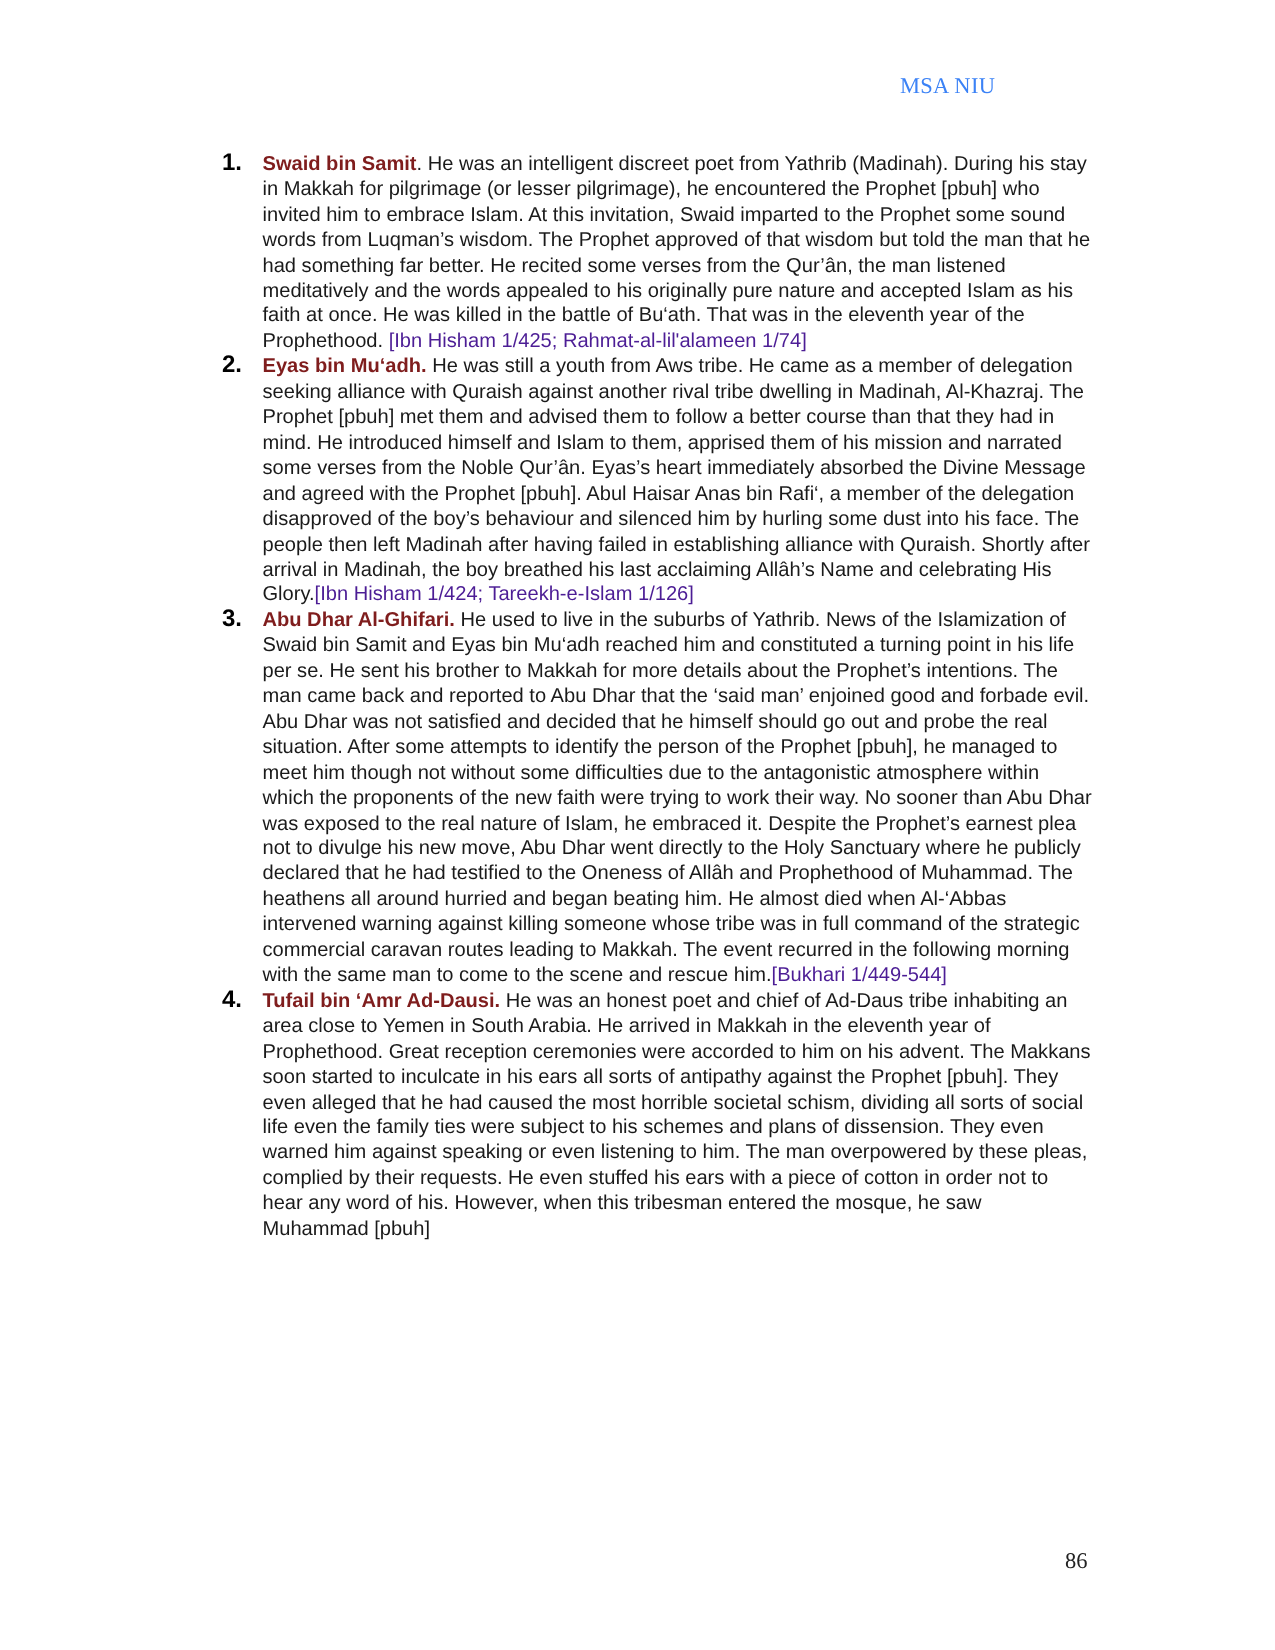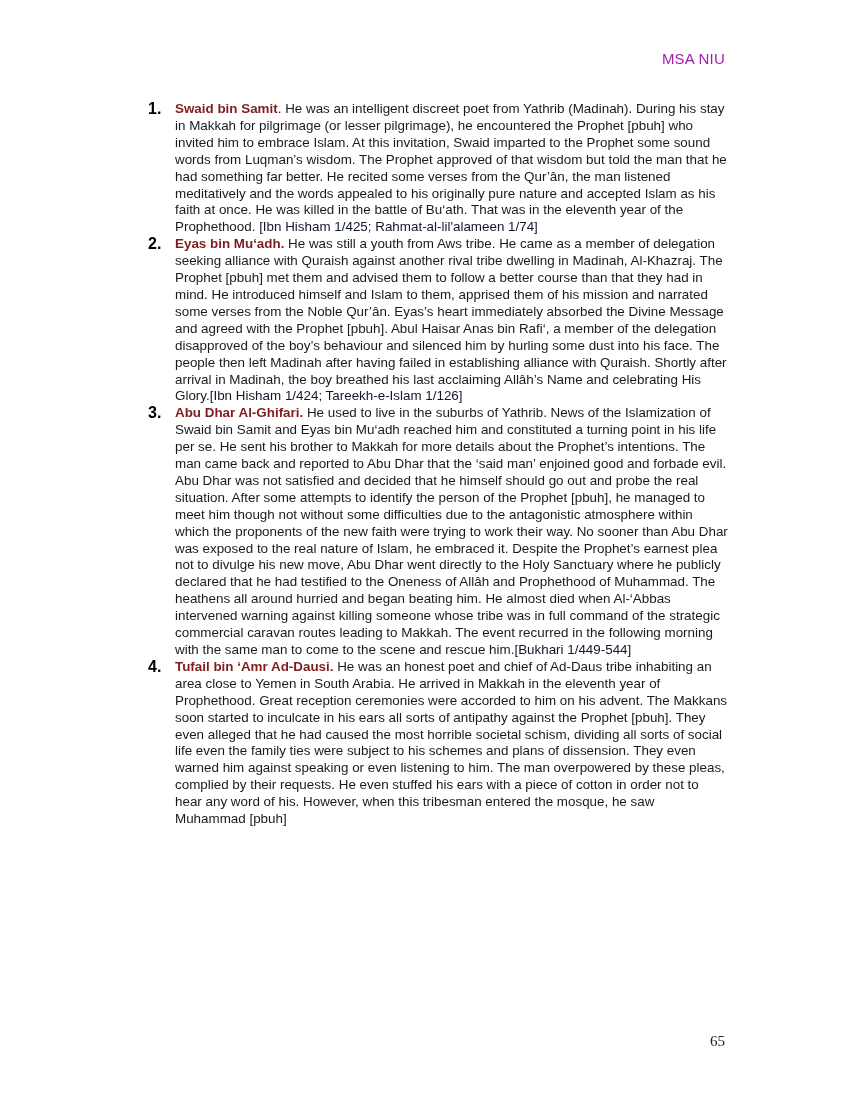--- a/index.html
+++ b/index.html
@@ -1,34 +1,33 @@
 <!DOCTYPE html>
 <html><head>
 <meta charset="utf-8">
 <style>
   html, body { margin: 0; padding: 0; background: #ffffff; }
   body { width: 850px; height: 1100px; position: relative; overflow: hidden; }
   .header {
     position: absolute; top: 50px; left: 600px; width: 125px;
-    text-align: right;
-    font-family: Liberation Sans, sans-serif; font-size: 15px;
-    color: #a21caf; letter-spacing: 0.2px;
+    font-family: Liberation Serif, serif; font-size: 15px;
+    color: #3b82f6; letter-spacing: 0.2px;
   }
   .content {
     position: absolute; top: 101px; left: 148px; width: 580px;
     font-family: "Liberation Sans", sans-serif;
     font-size: 13.4px; line-height: 16.9px; color: #1a1a1a;
   }
   .item { position: relative; padding-left: 27px; margin: 0; }
   .num {
     position: absolute; left: 0; top: 0;
     font-weight: bold; font-size: 16px; color: #000;
   }
   .name { font-weight: bold; color: #7f1d1d; }
-  .ref { color: #0f172a; text-align: center; }
+  .ref { color: #4c1d95; text-align: center; }
   .footer {
     position: absolute; top: 1033px; left: 680px; width: 45px; text-align: right;
     font-family: "Liberation Serif", serif; font-size: 15px; color: #222;
   }
 </style>
 </head>
 <body>
 
 <div class="header">MSA NIU</div>
 
@@ -40,13 +39,13 @@
     <span class="num">2.</span><span class="name">Eyas bin Mu‘adh.</span><span> He was still a youth from Aws tribe. He came as a member of delegation seeking alliance with Quraish against another rival tribe dwelling in Madinah, Al-Khazraj. The Prophet [pbuh] met them and advised them to follow a better course than that they had in mind. He introduced himself and Islam to them, apprised them of his mission and narrated some verses from the Noble Qur’ân. Eyas’s heart immediately absorbed the Divine Message and agreed with the Prophet [pbuh]. Abul Haisar Anas bin Rafi‘, a member of the delegation disapproved of the boy’s behaviour and silenced him by hurling some dust into his face. The people then left Madinah after having failed in establishing alliance with Quraish. Shortly after arrival in Madinah, the boy breathed his last acclaiming Allâh’s Name and celebrating His Glory.</span><span class="ref">[Ibn Hisham 1/424; Tareekh-e-Islam 1/126]</span>
   </p>
   <p class="item">
     <span class="num">3.</span><span class="name">Abu Dhar Al-Ghifari.</span><span> He used to live in the suburbs of Yathrib. News of the Islamization of Swaid bin Samit and Eyas bin Mu‘adh reached him and constituted a turning point in his life per se. He sent his brother to Makkah for more details about the Prophet’s intentions. The man came back and reported to Abu Dhar that the ‘said man’ enjoined good and forbade evil. Abu Dhar was not satisfied and decided that he himself should go out and probe the real situation. After some attempts to identify the person of the Prophet [pbuh], he managed to meet him though not without some difficulties due to the antagonistic atmosphere within which the proponents of the new faith were trying to work their way. No sooner than Abu Dhar was exposed to the real nature of Islam, he embraced it. Despite the Prophet’s earnest plea not to divulge his new move, Abu Dhar went directly to the Holy Sanctuary where he publicly declared that he had testified to the Oneness of Allâh and Prophethood of Muhammad. The heathens all around hurried and began beating him. He almost died when Al-‘Abbas intervened warning against killing someone whose tribe was in full command of the strategic commercial caravan routes leading to Makkah. The event recurred in the following morning with the same man to come to the scene and rescue him.</span><span class="ref">[Bukhari 1/449-544]</span>
   </p>
   <p class="item">
     <span class="num">4.</span><span class="name">Tufail bin ‘Amr Ad-Dausi.</span><span> He was an honest poet and chief of Ad-Daus tribe inhabiting an area close to Yemen in South Arabia. He arrived in Makkah in the eleventh year of Prophethood. Great reception ceremonies were accorded to him on his advent. The Makkans soon started to inculcate in his ears all sorts of antipathy against the Prophet [pbuh]. They even alleged that he had caused the most horrible societal schism, dividing all sorts of social life even the family ties were subject to his schemes and plans of dissension. They even warned him against speaking or even listening to him. The man overpowered by these pleas, complied by their requests. He even stuffed his ears with a piece of cotton in order not to hear any word of his. However, when this tribesman entered the mosque, he saw Muhammad [pbuh]</span><span class="ref"></span>
   </p>
 </div>
 
-<div class="footer">65</div>
+<div class="footer">86</div>
 
 </body></html>

